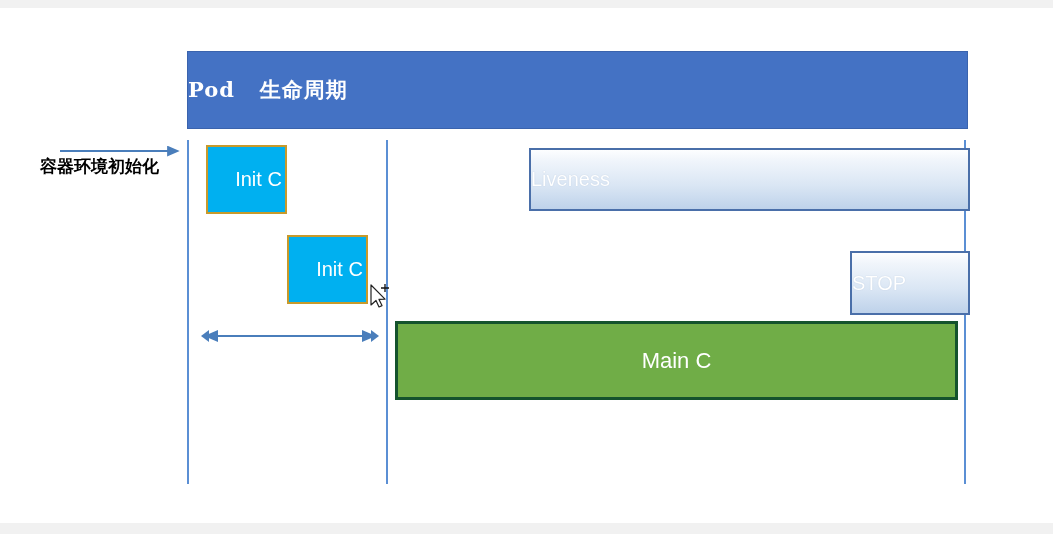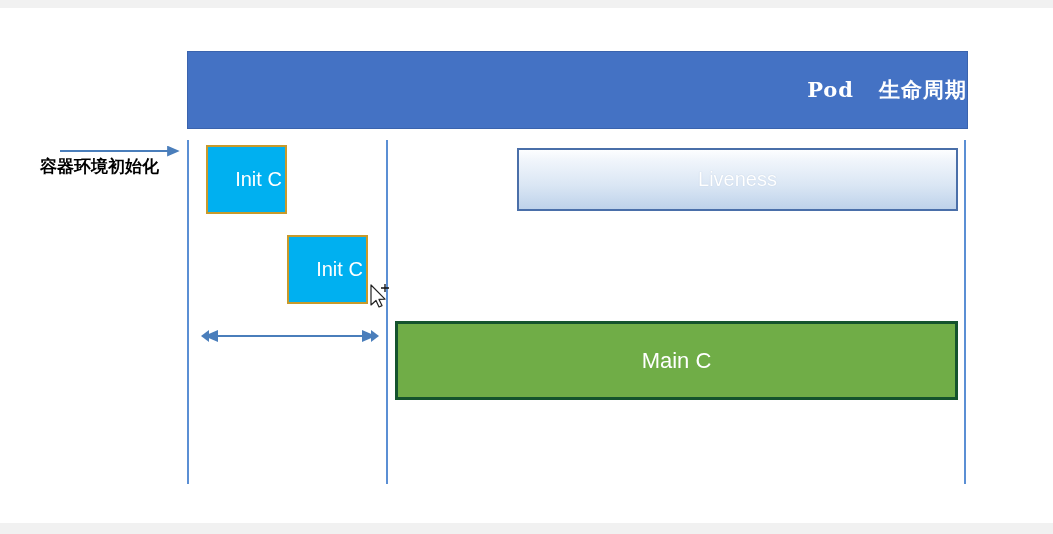--- a/index.html
+++ b/index.html
@@ -31,21 +31,21 @@
   #title-bar {
     left: 187px;
     top: 51px;
     width: 781px;
     height: 78px;
     background: #4472c4;
     border: 1px solid #3a63ad;
     box-sizing: border-box;
     display: flex;
     align-items: center;
-    justify-content: flex-end;
+    justify-content: flex-start;
   }
   #title-bar .title-text {
     color: #ffffff;
     font-family: "DejaVu Serif", "Liberation Serif", serif;
     font-weight: bold;
     font-size: 21px;
     letter-spacing: 1px;
     white-space: pre;
   }
 
@@ -84,21 +84,21 @@
     font-size: 22px;
   }
 
   
   .probe-box {
     background: linear-gradient(to bottom, #fdfeff 0%, #f0f5fb 18%, #dae6f4 60%, #bed2ea 100%);
     border: 2px solid #4a6fa9;
     box-sizing: border-box;
     display: flex;
     align-items: center;
-    justify-content: center;
+    margin-left: 12px;
   }
   .probe-box span {
     color: #ffffff;
     font-size: 20px;
     text-shadow: 0 0 1px rgba(170,190,215,0.85);
   }
 
   
   #left-label {
     left: 40px;
@@ -154,20 +154,23 @@
     <line x1="7" y1="7" x2="173" y2="7" stroke="#4a7ebb" stroke-width="2" marker-start="url(#head-left)" marker-end="url(#head-right)"></line>
     <path d="M9,1 L1,7 L9,13 Z" fill="#4a7ebb"></path>
     <path d="M171,1 L179,7 L171,13 Z" fill="#4a7ebb"></path>
   </svg>
 
   <div class="abs probe-box" style="left:517px; top:148px; width:441px; height:63px;">
     <span>Liveness</span>
   </div>
 
 
+  <div class="abs probe-box" style="left:838px; top:251px; width:120px; height:64px;">
+    <span>STOP</span>
+  </div>
 
   <div id="main-c" class="abs" style="left:395px; top:321px; width:563px; height:79px;">
     <span>Main C</span>
   </div>
 
 
   <svg id="cursor" class="abs" viewBox="0 0 26 30">
     <path d="M5,4 L5,24 L10,19.5 L13,26 L16,24.6 L13,18.4 L19,18.2 Z" fill="#ffffff" stroke="#222222" stroke-width="1.2" stroke-linejoin="round"></path>
     <path d="M19,3 L19,11 M15,7 L23,7" stroke="#111111" stroke-width="1.3"></path>
   </svg>

